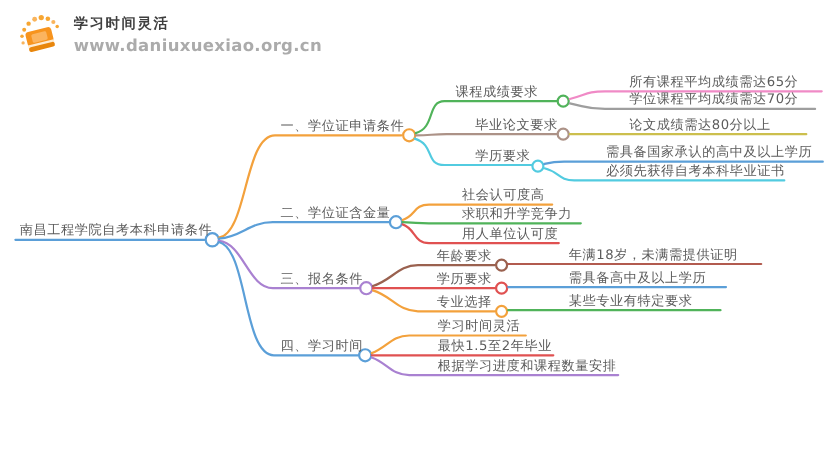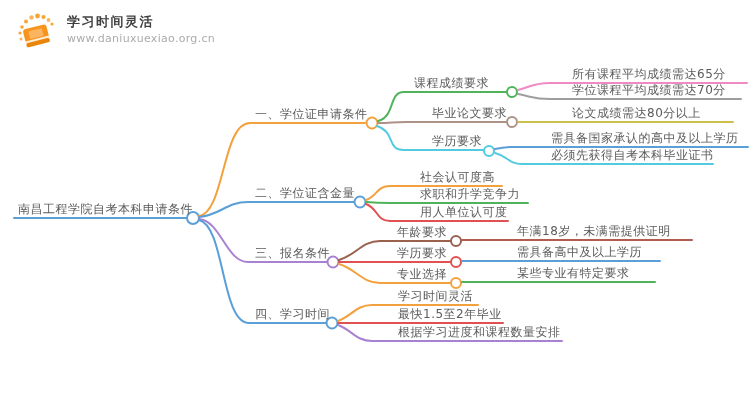--- a/index.html
+++ b/index.html
@@ -1,21 +1,21 @@
 <!DOCTYPE html>
 <html><head>
 <meta charset="utf-8">
 <style>
   html,body{margin:0;padding:0;background:#ffffff;}
   .canvas{position:relative;width:750px;height:410px;background:#ffffff;overflow:hidden;
           font-family:"DejaVu Sans","Liberation Sans",sans-serif;}
   .logo{position:absolute;left:14px;top:6px;display:flex;align-items:flex-start;gap:7px;cursor:pointer;}
   .logo-icon{margin-top:2px;}
   .logo-title{font-size:13px;font-weight:bold;color:#3f3f3f;letter-spacing:1.5px;line-height:18px;margin-top:7px;}
-  .logo-url{font-size:11px;color:#ababab;letter-spacing:.3px;margin-top:1px;}
+  .logo-url{font-size:15px;color:#ababab;letter-spacing:.3px;margin-top:1px;font-weight:bold;}
   svg.mindmap{position:absolute;left:0;top:0;}
   svg.mindmap path{fill:none;stroke-width:2;stroke-linecap:round;}
   svg.mindmap circle{fill:#ffffff;stroke-width:2;}
   svg.mindmap text{fill:#5b5b5b;font-size:12px;letter-spacing:.5px;
           font-family:"DejaVu Sans","Liberation Sans",sans-serif;}
   svg.mindmap text.lv1{font-size:12px;}
 </style>
 </head>
 <body>
 

